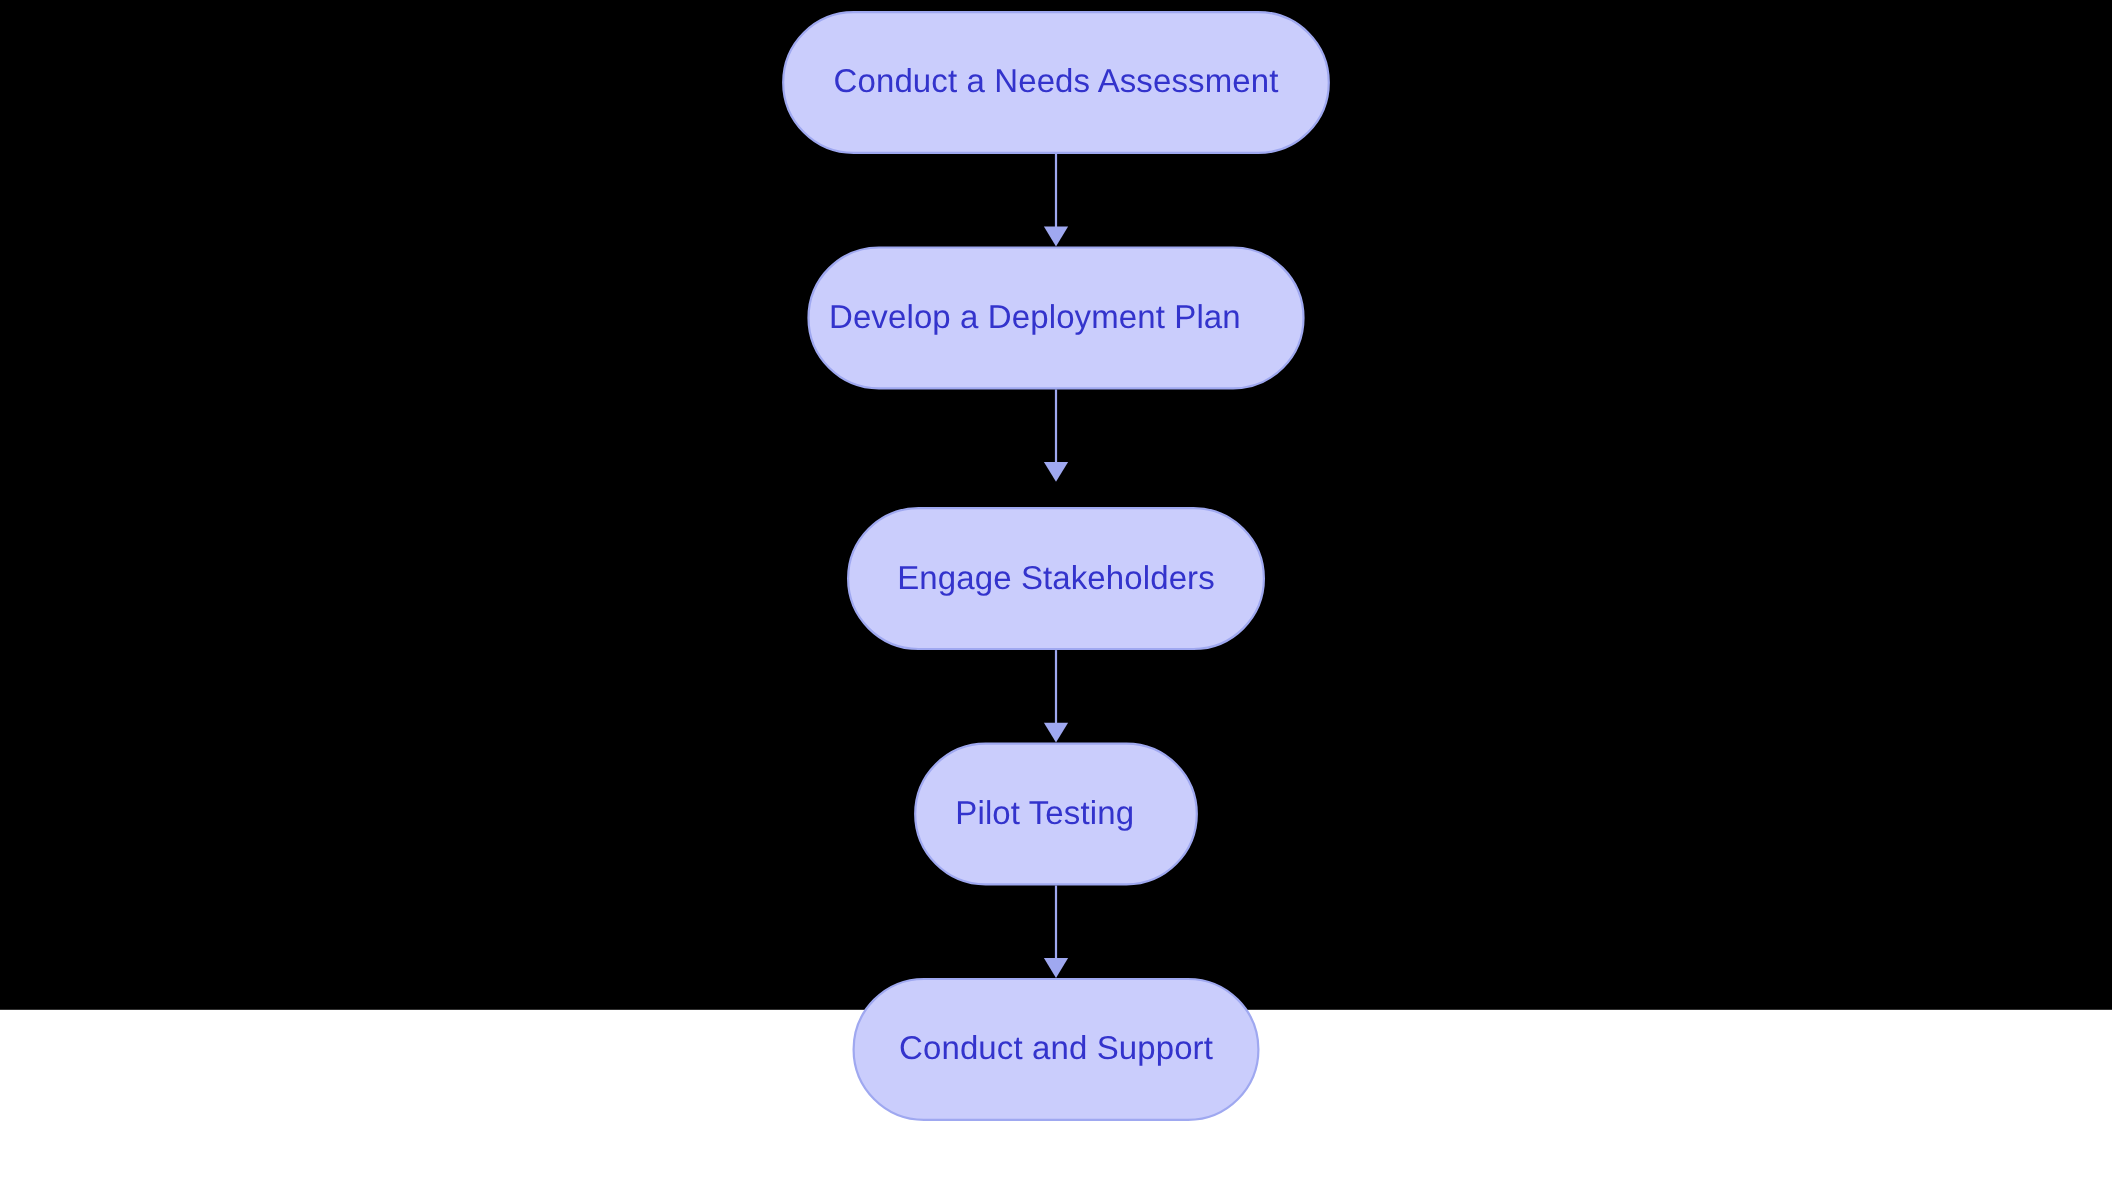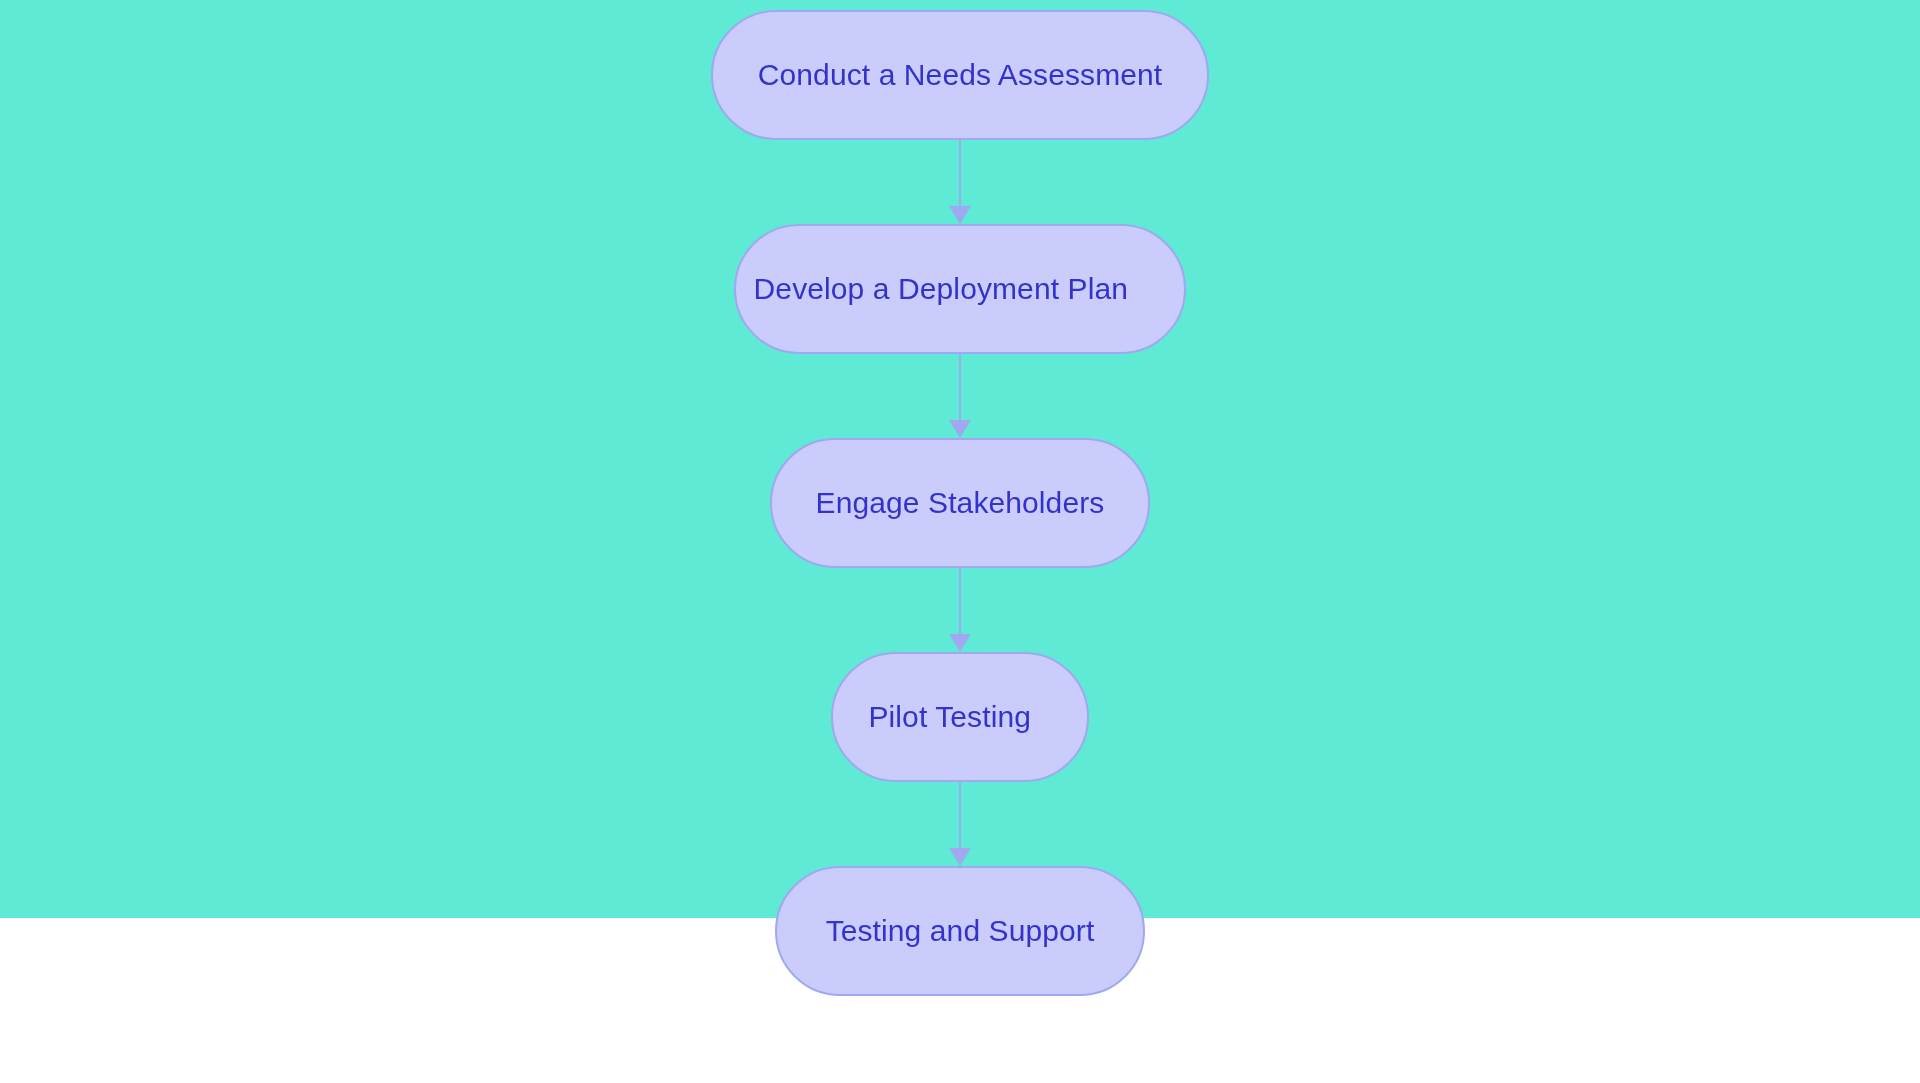--- a/index.html
+++ b/index.html
@@ -11,21 +11,21 @@
     width: 1920px;
     height: 1083px;
     font-family: "Liberation Sans", sans-serif;
     overflow: hidden;
   }
 
   #flowchart-canvas {
     position: relative;
     width: 1920px;
     height: 918px;
-    background: #5eead4;
+    background: #000000;
   }
 
   .flow-column {
     position: absolute;
     left: 0;
     top: 0;
     width: 1920px;
     height: 1083px;
     display: flex;
     flex-direction: column;
@@ -52,21 +52,21 @@
     flex: 0 0 auto;
   }
 
   .node-label {
     padding: 0 56px;
   }
 
   
   .node--n1 { width: 498px; }
   .node--n2 { width: 452px; justify-content: flex-end; }
-  .node--n3 { width: 380px; }
+  .node--n3 { width: 380px; margin-top: 23px; }
   .node--n4 { width: 258px; justify-content: flex-end; }
   .node--n5 { width: 370px; }
 
   .connector {
     position: relative;
     width: 40px;
     flex: 0 0 auto;
     display: flex;
     flex-direction: column;
     align-items: center;
@@ -135,17 +135,17 @@
     <div class="node node--n4">
       <span class="node-label">Pilot Testing</span>
     </div>
 
     <div class="connector connector--c4">
       <div class="connector-line"></div>
       <div class="connector-head"></div>
     </div>
 
     <div class="node node--n5">
-      <span class="node-label">Testing and Support</span>
+      <span class="node-label">Conduct and Support</span>
     </div>
 
   </div>
 </div>
 
 </body></html>

